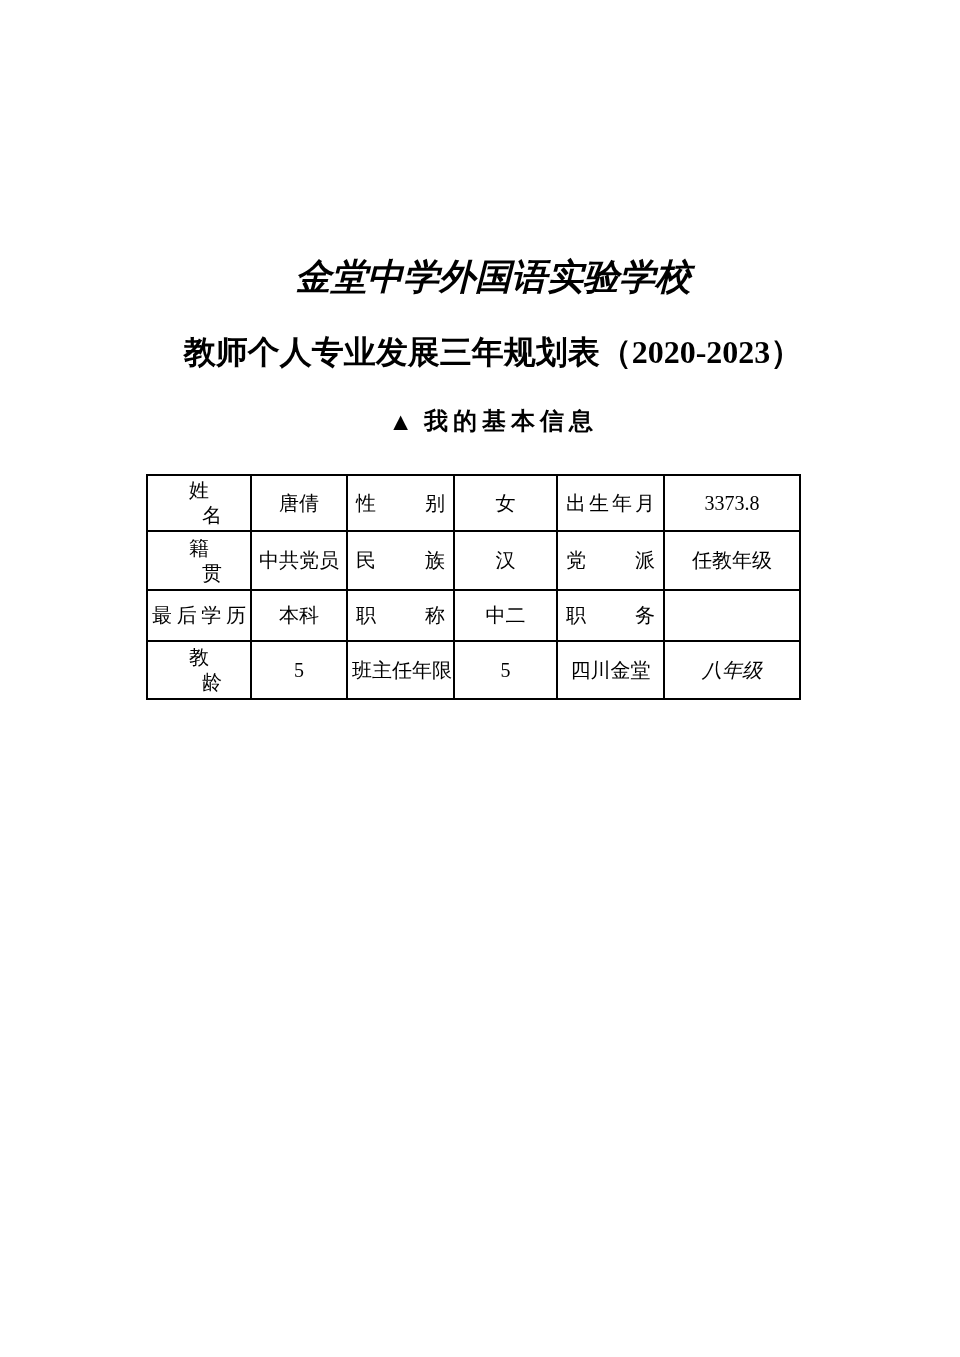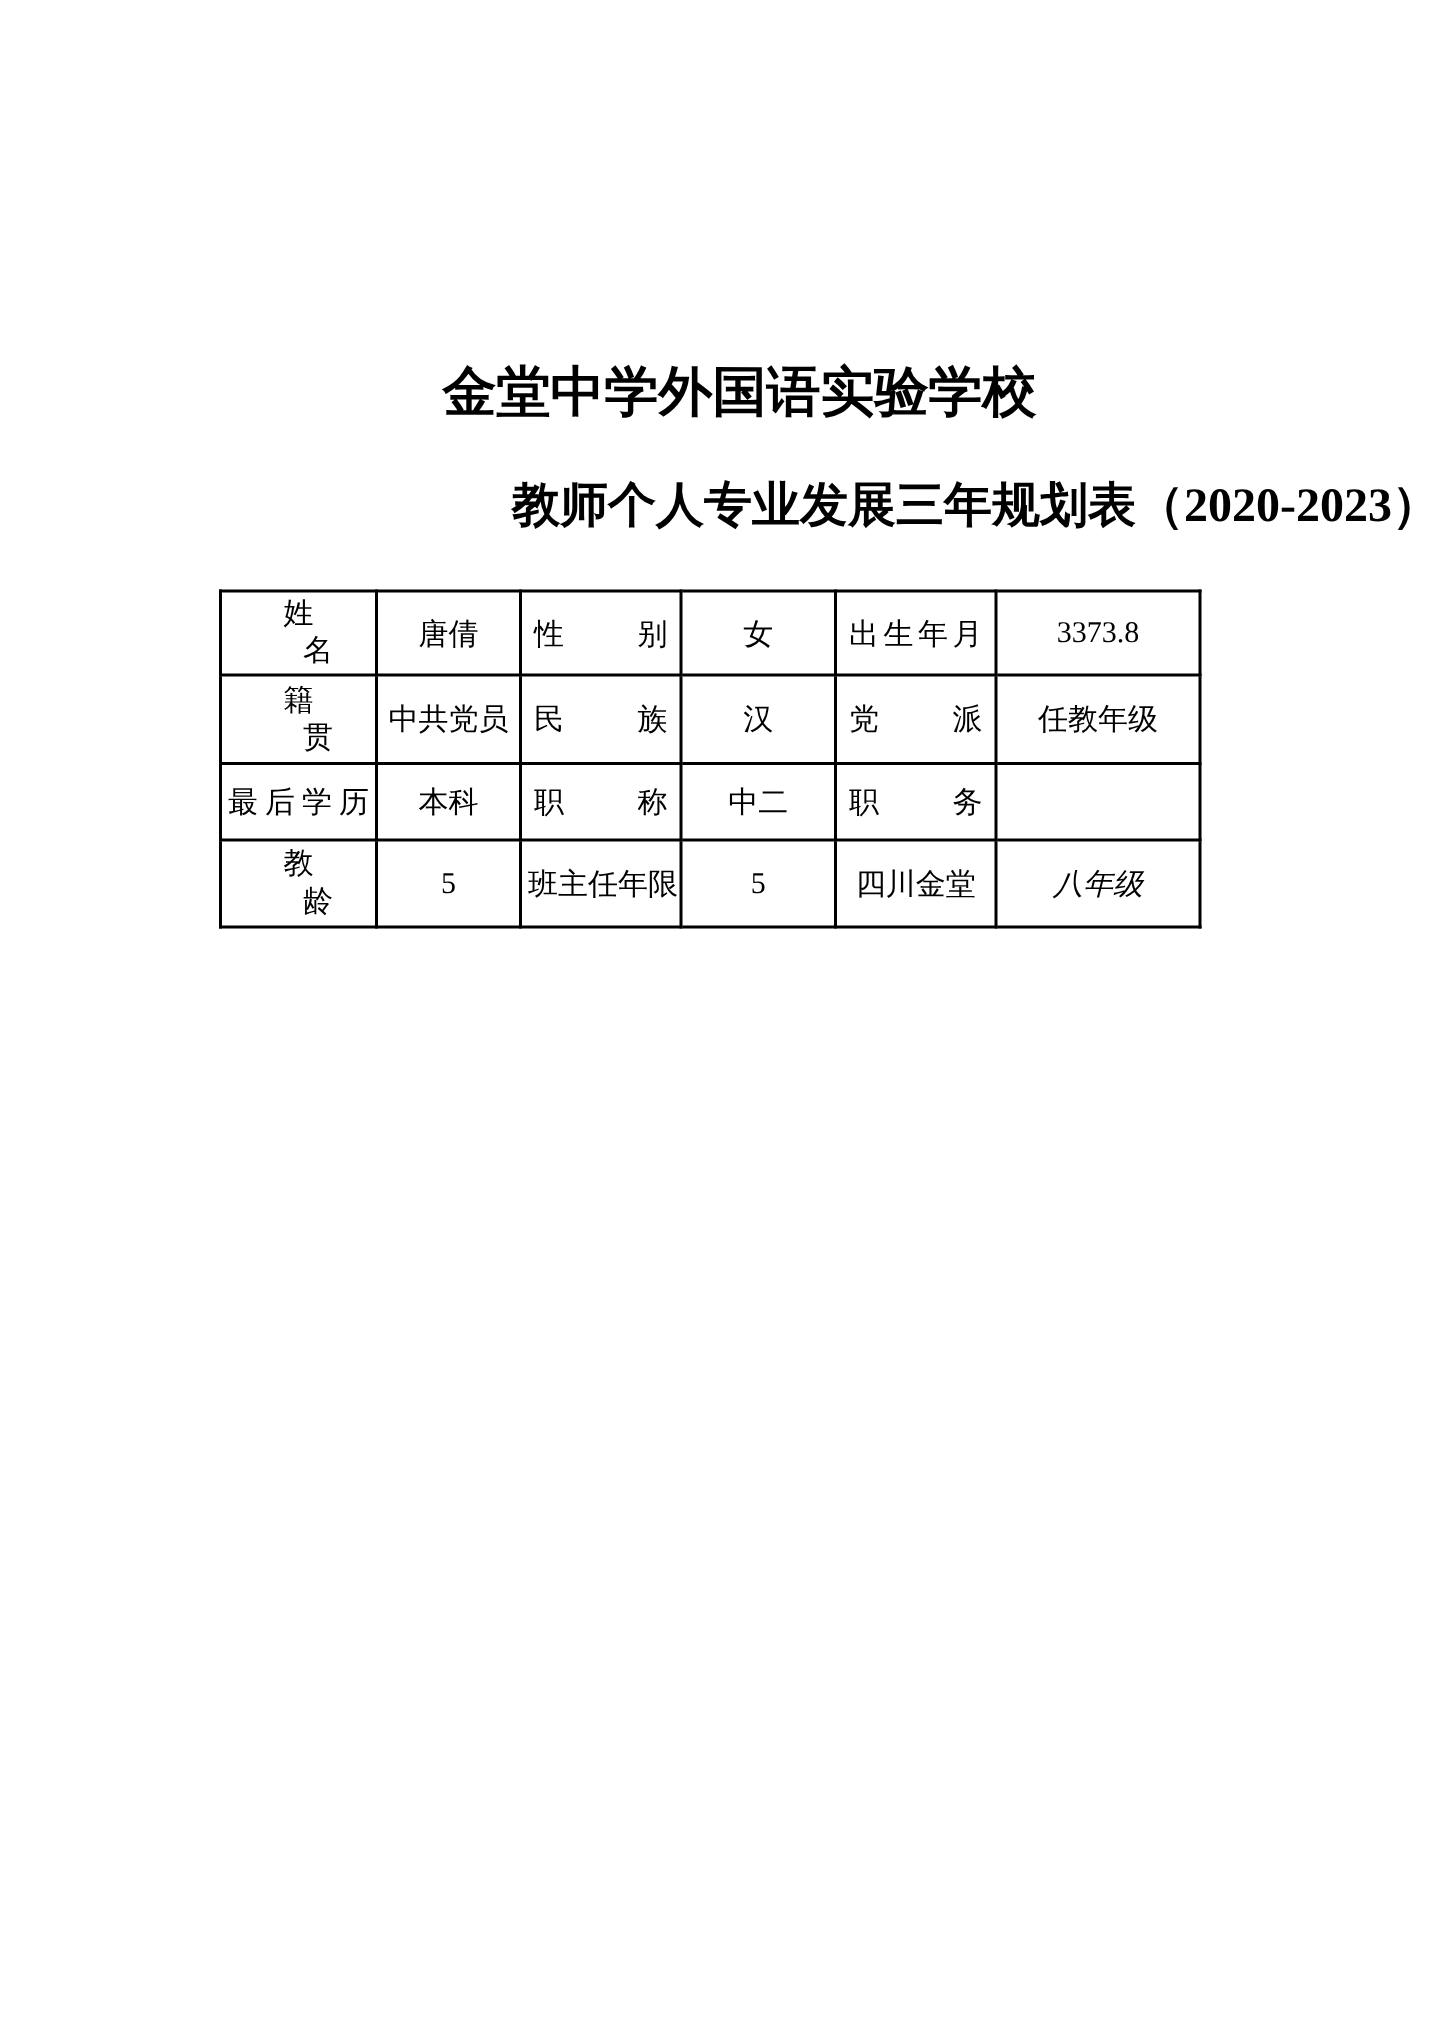--- a/index.html
+++ b/index.html
@@ -18,33 +18,33 @@
     position: relative;
     width: 960px;
     height: 1357px;
     background: #ffffff;
   }
   .headings {
     text-align: center;
     padding-left: 26px; 
   }
   .doc-title {
-    margin: 0;
+    margin: 16px;
     padding-top: 240px;
     font-size: 36px;
     font-weight: 600;
     line-height: 1.2;
     letter-spacing: 0px;
+    font-style: italic;
   }
   .doc-subtitle {
     margin: 33px 0 0 0;
     font-size: 32px;
     font-weight: 600;
     line-height: 1.25;
-    text-align: right;
   }
   .section-heading {
     margin: 34px 0 0 0;
     font-size: 24px;
     font-weight: 700;
     line-height: 1.25;
   }
   .tri {
     display: inline-block;
     margin-right: 11px;
@@ -93,20 +93,23 @@
   }
 </style>
 </head>
 <body>
 
 <div class="page">
 
   <div class="headings">
     <h1 class="doc-title">金堂中学外国语实验学校</h1>
     <h2 class="doc-subtitle">教师个人专业发展三年规划表（2020-2023）</h2>
+    <h3 class="section-heading">
+      <span class="tri">▲</span><span class="sh-text">我的基本信息</span>
+    </h3>
   </div>
 
   <table class="info-table">
     <colgroup>
       <col style="width:104px">
       <col style="width:96px">
       <col style="width:107px">
       <col style="width:103px">
       <col style="width:107px">
       <col style="width:136px">

